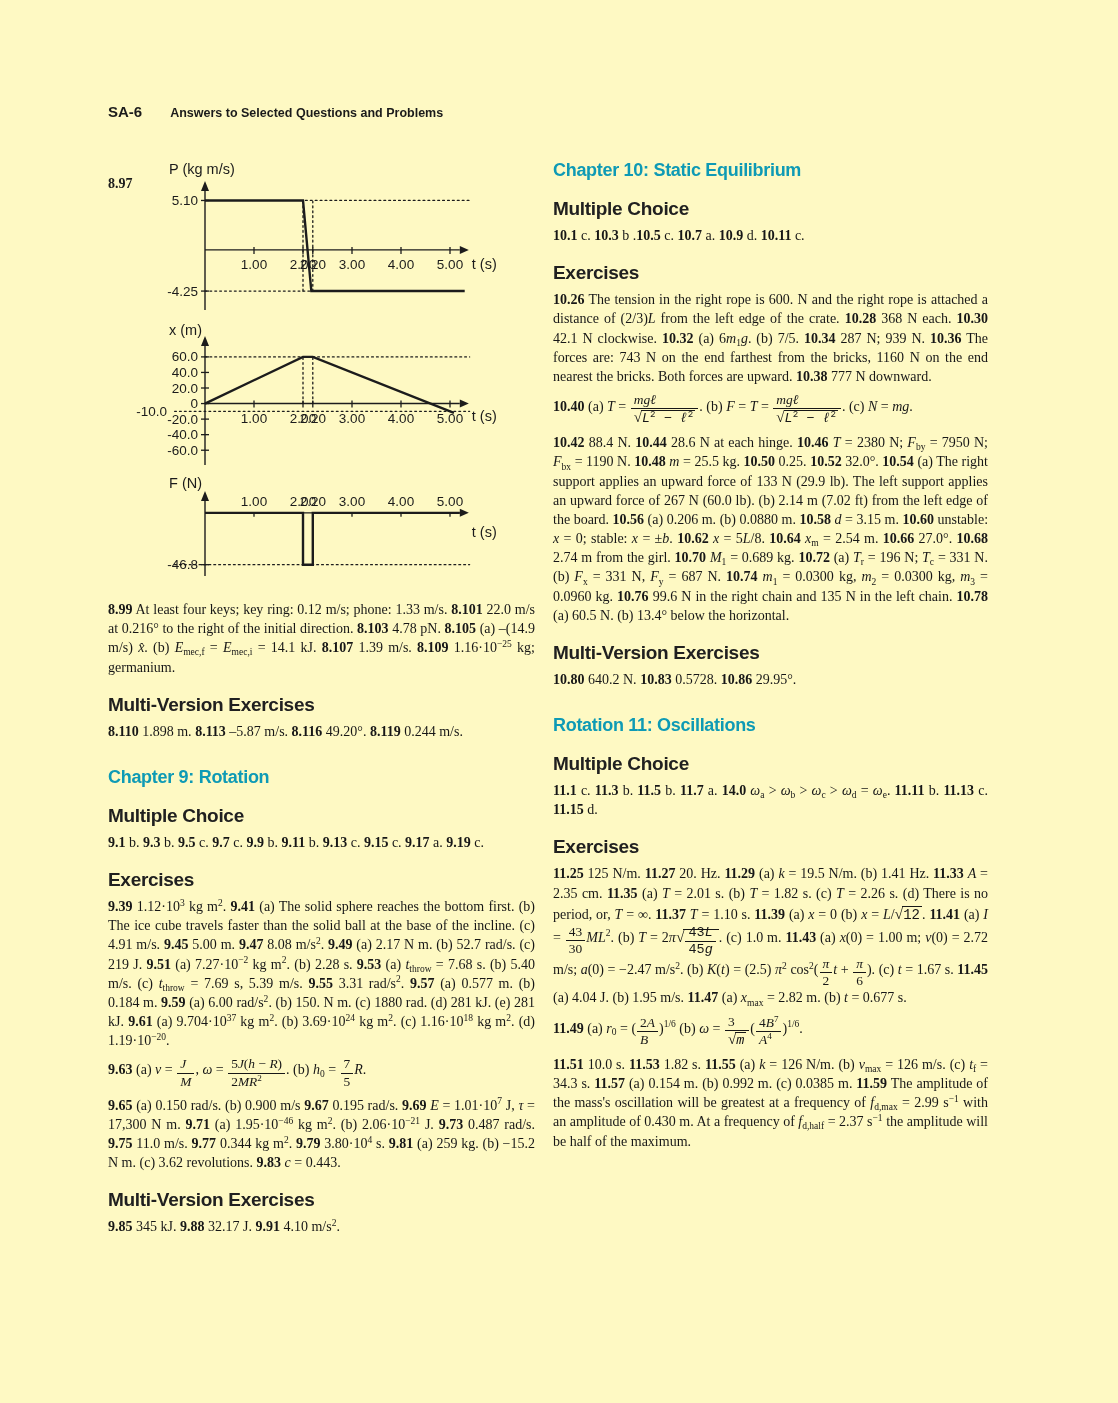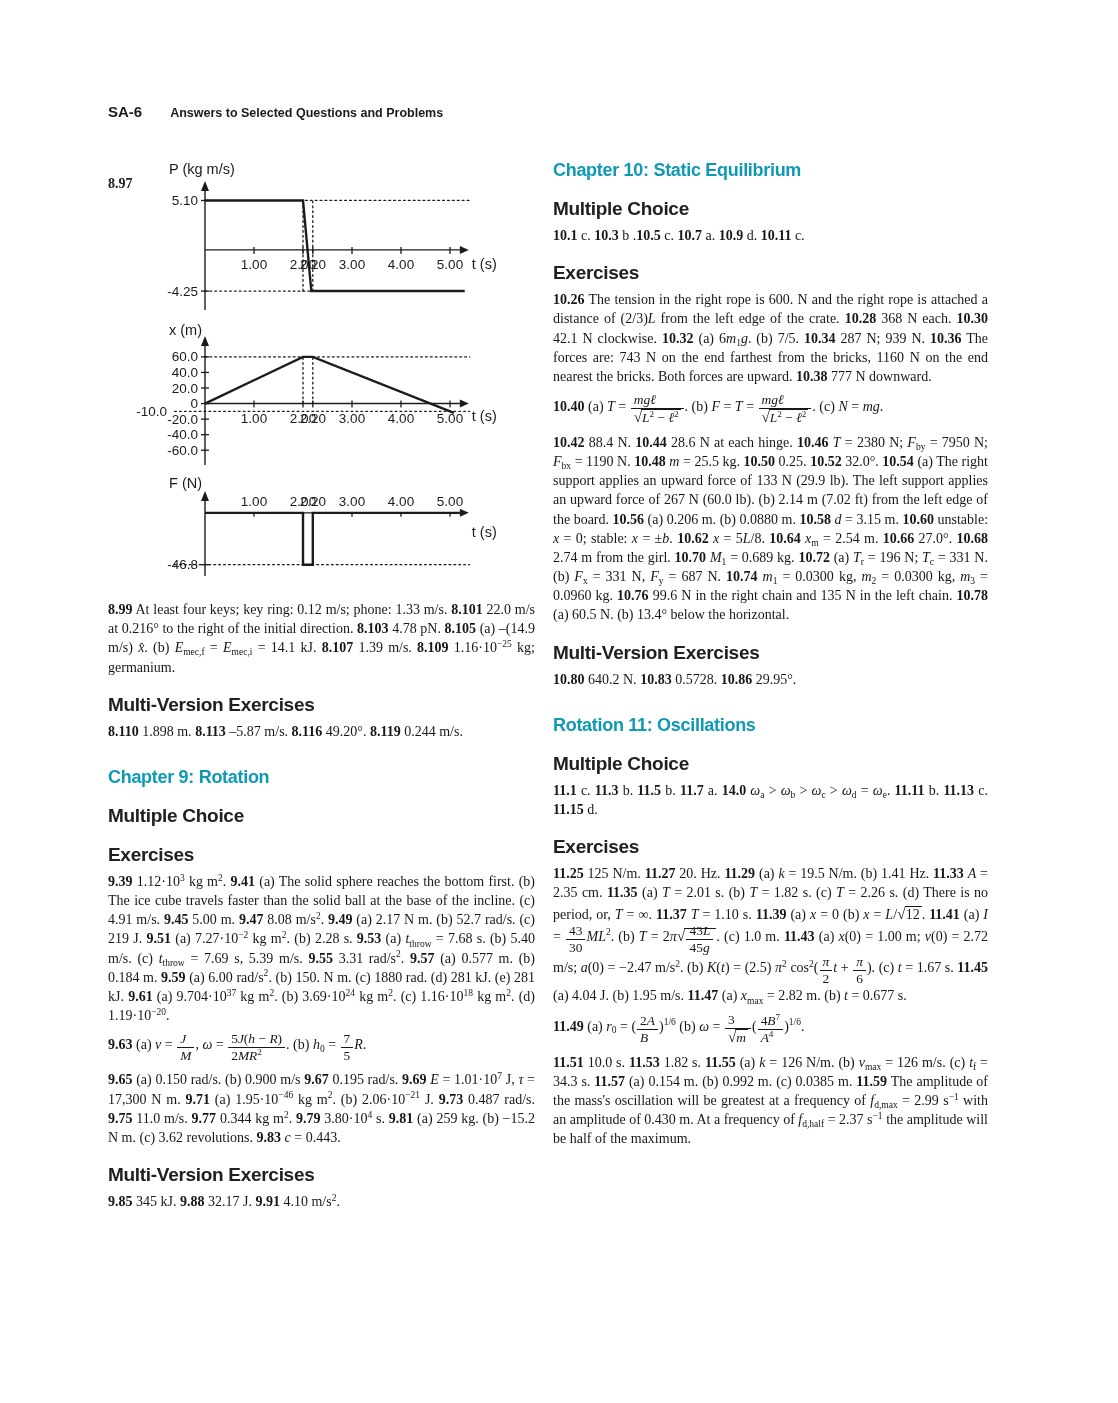--- a/index.html
+++ b/index.html
@@ -1,17 +1,17 @@
 <!DOCTYPE html>
 <html><head>
 <meta charset="utf-8">
 <style>
   :root{ --teal:#0e9ab5; --ink:#1c1c1c; }
   html,body{margin:0;padding:0;background:#e8e8e8;}
-  .page{position:relative;width:1118px;height:1403px;background:#ffffff;overflow:hidden;
+  .page{position:relative;width:1118px;height:1403px;background:#fef9c3;overflow:hidden;
         font-family:"Liberation Serif", serif;color:var(--ink);}
   .pagehead{position:absolute;top:103px;left:108px;font-family:"Liberation Sans",sans-serif;}
   .pagecode{font-weight:700;font-size:15px;color:#1b1b1b;}
   .pagetitle{font-weight:700;font-size:12.5px;color:#1b1b1b;margin-left:28px;}
   .cols{position:absolute;top:160px;left:108px;width:880px;display:flex;gap:18px;}
   .col{width:427px;}
   .col.right{width:435px;}
   p.body{margin:0 0 3px 0;font-size:14px;line-height:1.37;text-align:justify;color:#171717;}
   p.eq{margin:7px 0 7px 0;}
   h2.chapter{font-family:"Liberation Sans",sans-serif;font-weight:700;font-size:18px;
@@ -28,21 +28,21 @@
   b{font-weight:700;}
   i{font-style:italic;}
   sup{font-size:68%;position:relative;top:-0.55em;vertical-align:baseline;line-height:0;}
   sub{font-size:68%;position:relative;top:0.33em;vertical-align:baseline;line-height:0;}
   .frac{display:inline-block;vertical-align:-0.85em;text-align:left;line-height:1.05;
         font-size:0.96em;padding:0 1px;}
   .frac .num{display:block;padding:0 3px 1px 3px;border-bottom:1.2px solid currentColor;}
   .frac .den{display:block;padding:1px 3px 0 3px;}
   .sqrt{display:inline-block;white-space:nowrap;}
   .sqrt .rt{font-size:1.12em;}
-  .sqrt .rad{border-top:1.2px solid currentColor;padding:0 2px 0 1px;margin-left:-1px;}
+  .sqrt .rad{border-top:1.2px solid currentColor;padding:0 2px 0 1px;margin-left:-1px;font-family:Liberation Mono, monospace;}
 </style>
 </head>
 <body>
 
 <div class="page">
   <div class="pagehead">
     <span class="pagecode">SA-6</span><span class="pagetitle">Answers to Selected Questions and Problems</span>
   </div>
 
   <div class="cols">
@@ -143,20 +143,21 @@
             <text x="61" y="14" class="gaxis">F (N)</text>
             <text x="363.8" y="62.836" class="gaxis">t (s)</text>
           </svg>
       </div>
       <p class="body"><b>8.99</b> At least four keys; key ring: 0.12 m/s; phone: 1.33 m/s. <b>8.101</b> 22.0 m/s at 0.216° to the right of the initial direction. <b>8.103</b> 4.78 pN. <b>8.105</b> (a) –(14.9 m/s) <i>x̂</i>. (b) <i>E</i><sub>mec,f</sub> = <i>E</i><sub>mec,i</sub> = 14.1 kJ. <b>8.107</b> 1.39 m/s. <b>8.109</b> 1.16·10<sup>−25</sup> kg; germanium.</p>
       <h3 class="sub">Multi-Version Exercises</h3>
       <p class="body"><b>8.110</b> 1.898 m. <b>8.113</b> –5.87 m/s. <b>8.116</b> 49.20°. <b>8.119</b> 0.244 m/s.</p>
 
       <h2 class="chapter">Chapter 9: Rotation</h2>
       <h3 class="sub">Multiple Choice</h3>
+      <p class="body"><b>9.1</b> b. <b>9.3</b> b. <b>9.5</b> c. <b>9.7</b> c. <b>9.9</b> b. <b>9.11</b> b. <b>9.13</b> c. <b>9.15</b> c. <b>9.17</b> a. <b>9.19</b> c.</p>
       <h3 class="sub">Exercises</h3>
       <p class="body"><b>9.39</b> 1.12·10<sup>3</sup> kg m<sup>2</sup>. <b>9.41</b> (a) The solid sphere reaches the bottom first. (b) The ice cube travels faster than the solid ball at the base of the incline. (c) 4.91 m/s. <b>9.45</b> 5.00 m. <b>9.47</b> 8.08 m/s<sup>2</sup>. <b>9.49</b> (a) 2.17 N m. (b) 52.7 rad/s. (c) 219 J. <b>9.51</b> (a) 7.27·10<sup>−2</sup> kg m<sup>2</sup>. (b) 2.28 s. <b>9.53</b> (a) <i>t</i><sub>throw</sub> = 7.68 s. (b) 5.40 m/s. (c) <i>t</i><sub>throw</sub> = 7.69 s, 5.39 m/s. <b>9.55</b> 3.31 rad/s<sup>2</sup>. <b>9.57</b> (a) 0.577 m. (b) 0.184 m. <b>9.59</b> (a) 6.00 rad/s<sup>2</sup>. (b) 150. N m. (c) 1880 rad. (d) 281 kJ. (e) 281 kJ. <b>9.61</b> (a) 9.704·10<sup>37</sup> kg m<sup>2</sup>. (b) 3.69·10<sup>24</sup> kg m<sup>2</sup>. (c) 1.16·10<sup>18</sup> kg m<sup>2</sup>. (d) 1.19·10<sup>−20</sup>.</p>
       <p class="body eq"><b>9.63</b> (a) <i>v</i> = <span class="frac"><span class="num"><i>J</i></span><span class="den"><i>M</i></span></span>,  <i>ω</i> = <span class="frac"><span class="num">5<i>J</i>(<i>h</i> − <i>R</i>)</span><span class="den">2<i>MR</i><sup>2</sup></span></span>.  (b) <i>h</i><sub>0</sub> = <span class="frac"><span class="num">7</span><span class="den">5</span></span><i>R</i>.</p>
       <p class="body"><b>9.65</b> (a) 0.150 rad/s. (b) 0.900 m/s <b>9.67</b> 0.195 rad/s. <b>9.69</b> <i>E</i> = 1.01·10<sup>7</sup> J, <i>τ</i> = 17,300 N m. <b>9.71</b> (a) 1.95·10<sup>−46</sup> kg m<sup>2</sup>. (b) 2.06·10<sup>−21</sup> J. <b>9.73</b> 0.487 rad/s. <b>9.75</b> 11.0 m/s. <b>9.77</b> 0.344 kg m<sup>2</sup>. <b>9.79</b> 3.80·10<sup>4</sup> s. <b>9.81</b> (a) 259 kg. (b) −15.2 N m. (c) 3.62 revolutions. <b>9.83</b> <i>c</i> = 0.443.</p>
       <h3 class="sub">Multi-Version Exercises</h3>
       <p class="body"><b>9.85</b> 345 kJ. <b>9.88</b> 32.17 J. <b>9.91</b> 4.10 m/s<sup>2</sup>.</p>
     </div>
 
     <div class="col right">
       <h2 class="chapter">Chapter 10: Static Equilibrium</h2>

